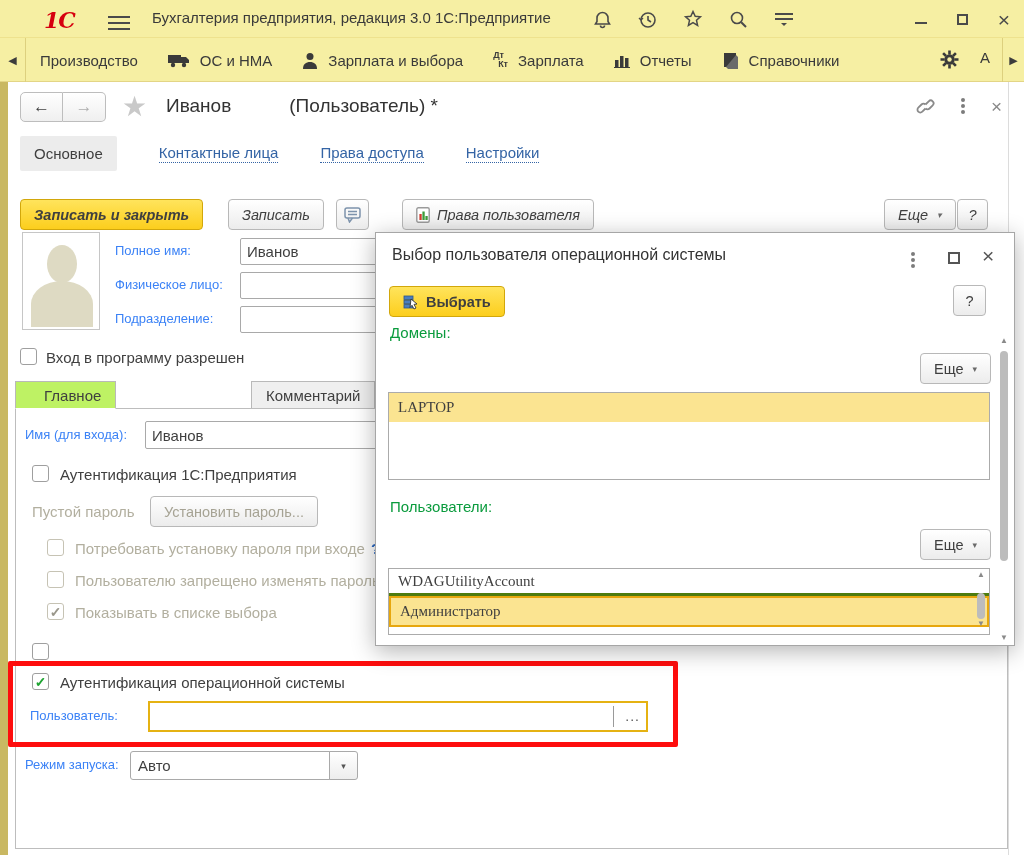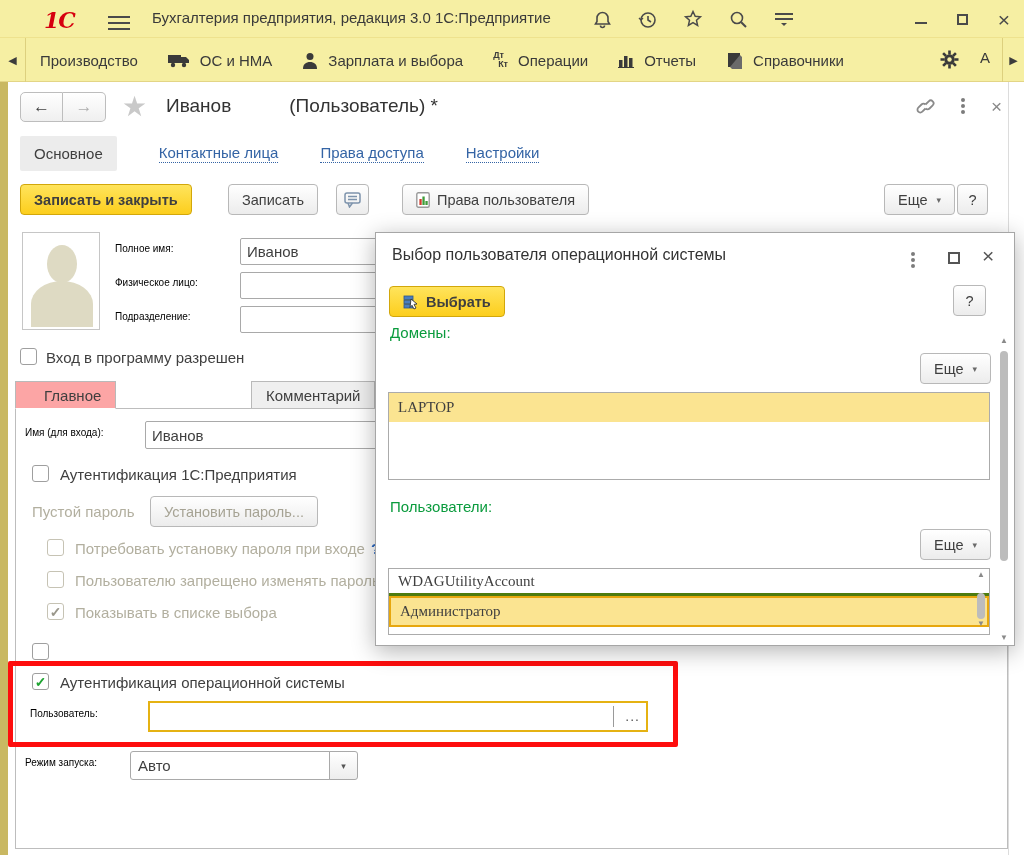--- a/index.html
+++ b/index.html
@@ -54,43 +54,43 @@
   .tab-active{background:#ececec;padding:9px 14px;font-size:15px;color:#3f3f3f;border-radius:2px;}
   .tab-link{color:#3464a5;font-size:15px;border-bottom:1px dotted #3464a5;padding-bottom:1px;cursor:pointer;}
 
   .btn{display:inline-flex;align-items:center;justify-content:center;gap:7px;height:31px;
        background:linear-gradient(#ffffff,#ececec);border:1px solid #b8b8b8;border-radius:4px;
        font-size:14.5px;color:#3f3f3f;padding:0 13px;cursor:pointer;}
   .btn-yellow{background:linear-gradient(#ffe45c,#fcce1d);border:1px solid #d2a70b;font-weight:bold;}
   .btn:disabled{color:#a6a394;}
   .caret{font-size:9px;color:#6a6a6a;margin-left:2px;}
 
-  .cmdbar .btn{position:absolute;top:184px;}
+  .cmdbar .btn{position:absolute;top:199px;font-style:italic;}
 
   
   .avatar{position:absolute;left:22px;top:232px;width:78px;height:98px;border:1px solid #c6c6c6;background:#fff;}
   .av-head{position:absolute;left:24px;top:12px;width:30px;height:38px;border-radius:50%;background:#deda c3;background:#dedac3;}
   .av-body{position:absolute;left:8px;top:48px;width:62px;height:46px;border-radius:50% 50% 0 0;background:#dedac3;}
-  .flabel{position:absolute;font-size:10px;color:#000000;}
+  .flabel{position:absolute;font-size:13px;color:#3b82f6;}
   .flabel-dis{position:absolute;font-size:15px;color:#b2af9f;}
   .finput{position:absolute;height:27px;border:1px solid #a9a9a9;border-radius:2px;background:#fff;
           font-family:"Liberation Sans", sans-serif;font-size:15px;color:#3f3f3f;padding:0 6px;}
   .checkbox{position:absolute;width:17px;height:17px;border:1px solid #9f9f9f;border-radius:3px;background:#fff;
             display:flex;align-items:center;justify-content:center;font-size:14px;line-height:1;cursor:pointer;}
   .checkbox.dis{border-color:#c6c3b4;}
   .ck-green{color:#1ea431;font-weight:bold;}
   .ck-gray{color:#9a978b;font-weight:bold;}
   .cklabel{position:absolute;font-size:15px;color:#3f3f3f;cursor:default;}
   .cklabel-dis{position:absolute;font-size:15px;color:#b2af9f;}
   .qmark{color:#2e6bc4;font-weight:bold;margin-left:6px;}
 
   
   .itab{position:absolute;top:381px;height:28px;border:1px solid #b9b9b9;display:flex;align-items:center;
         justify-content:center;font-size:15px;padding:0 14px;background:#efefef;color:#3f3f3f;}
-  .itab.active{background:#fca5a5;border-bottom:1px solid #fff;z-index:3;padding-left:28px;}
+  .itab.active{background:#bef264;border-bottom:1px solid #fff;z-index:3;padding-left:28px;}
   .panel{position:absolute;left:15px;top:408px;width:993px;height:441px;border:1px solid #bdbdbd;background:#fff;}
 
   .redbox{position:absolute;left:8px;top:661px;width:670px;height:86px;border:5px solid #fe0d0d;
           border-radius:2px;z-index:8;}
   .os-field{position:absolute;left:148px;top:701px;width:500px;height:31px;border:2px solid #e5b213;
             background:#fff;z-index:9;}
   .os-sep{position:absolute;right:32px;top:3px;bottom:3px;width:1px;background:#9a9a9a;}
   .os-dots{position:absolute;right:6px;top:5px;font-size:14px;color:#555;letter-spacing:1px;cursor:pointer;}
 
   .combo{position:absolute;left:130px;top:751px;width:200px;height:29px;border:1px solid #a9a9a9;
@@ -192,21 +192,21 @@
               <path d="M1 17 c0-5 3-7 7-7 s7 2 7 7 z" fill="#3a3a3a"></path>
             </svg>
         </span>
         <span>Зарплата и выбора</span>
       </div>
       <div class="nav-item">
         <span class="dtkt">
           <span>Дт</span><br>
           <span style="padding-left:5px">Кт</span>
         </span>
-        <span>Операции</span>
+        <span>Зарплата</span>
       </div>
       <div class="nav-item">
         <span>
           <svg width="16" height="15" viewBox="0 0 16 15">
               <rect x="1" y="7" width="3.5" height="7" fill="#3a3a3a"></rect>
               <rect x="6" y="3" width="3.5" height="11" fill="#3a3a3a"></rect>
               <rect x="11" y="5" width="3.5" height="9" fill="#3a3a3a"></rect>
               <path d="M0 14.5 h16" stroke="#3a3a3a" stroke-width="1"></path>
             </svg>
         </span>

